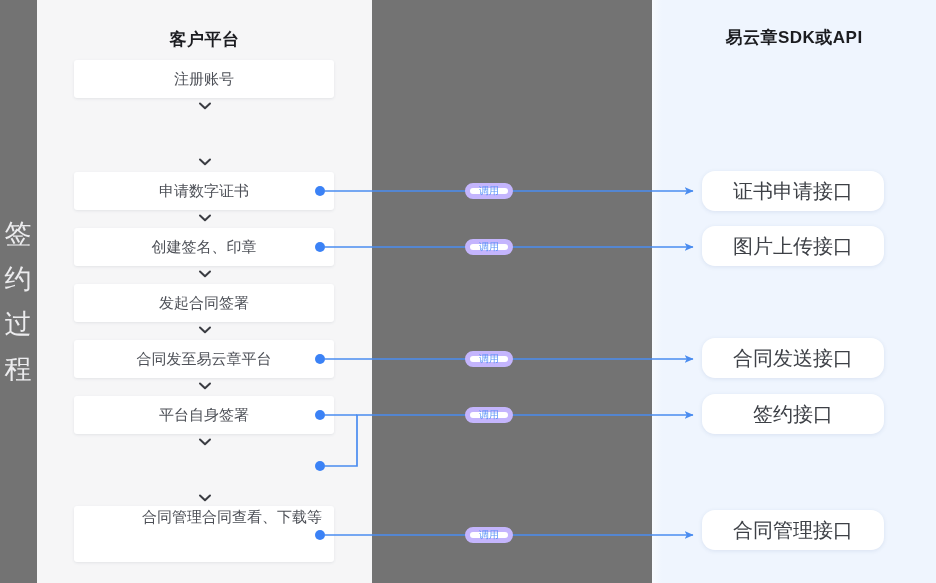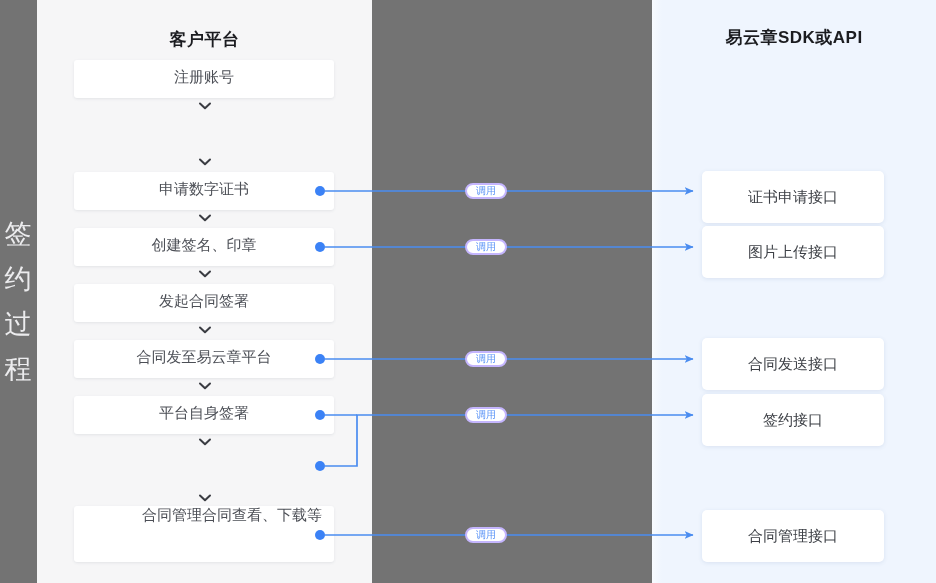--- a/index.html
+++ b/index.html
@@ -81,44 +81,43 @@
     border-radius: 3px;
     box-shadow: 0 1px 3px rgba(60, 70, 90, 0.10);
     display: flex;
     align-items: center;
     justify-content: center;
     font-size: 15px;
     color: #4c4f56;
     line-height: 1.45;
     text-align: center;
     box-sizing: border-box;
-    font-family: Liberation Mono, monospace;
   }
   .flow-box.tall {
     height: 56px;
     flex-direction: row;
     align-items: flex-start;
     justify-content: center;
     padding-left: 56px;
   }
   .flow-box.tall .line { display: block; text-align: left; }
 
   
   .api-box {
     position: absolute;
     left: 702px;
     width: 182px;
-    height: 52px;
-    background: #ffffff;
-    border-radius: 5px;
+    height: 40px;
+    background: #ffffff;
+    border-radius: 13px;
     box-shadow: 0 1px 4px rgba(60, 90, 150, 0.12);
     display: flex;
     align-items: center;
     justify-content: center;
-    font-size: 15px;
+    font-size: 20px;
     color: #3d4046;
     box-sizing: border-box;
   }
 
   
   .chev {
     position: absolute;
     left: 198px;
     width: 14px;
     height: 10px;
@@ -138,21 +137,21 @@
     width: 936px;
     height: 583px;
     pointer-events: none;
   }
 
   
   .pill {
     position: absolute;
     height: 16px;
     padding: 0 9px;
-    border: 2px solid #c4b5fd;
+    border: 5px solid #c4b5fd;
     border-radius: 9px;
     background: #ffffff;
     color: #5a93f7;
     font-size: 10px;
     line-height: 14px;
     display: flex;
     align-items: center;
     justify-content: center;
     box-sizing: border-box;
     white-space: nowrap;

